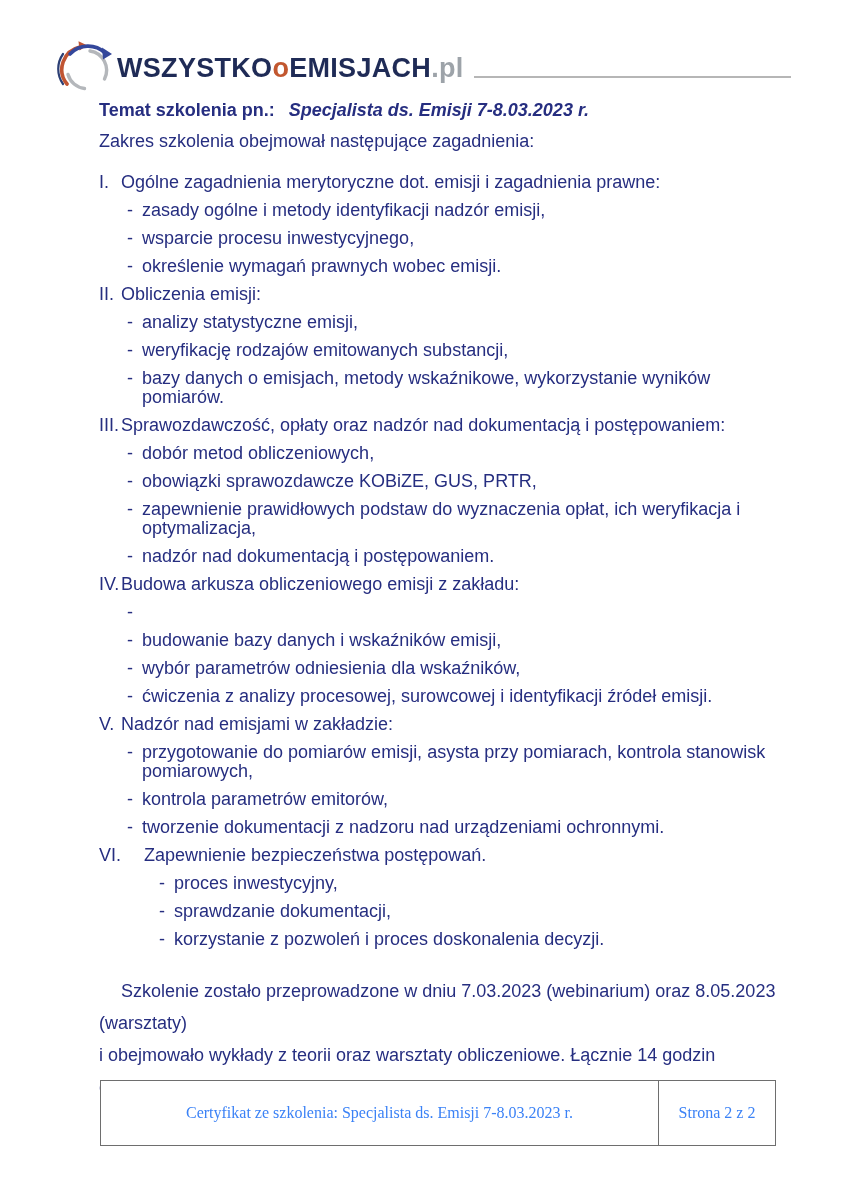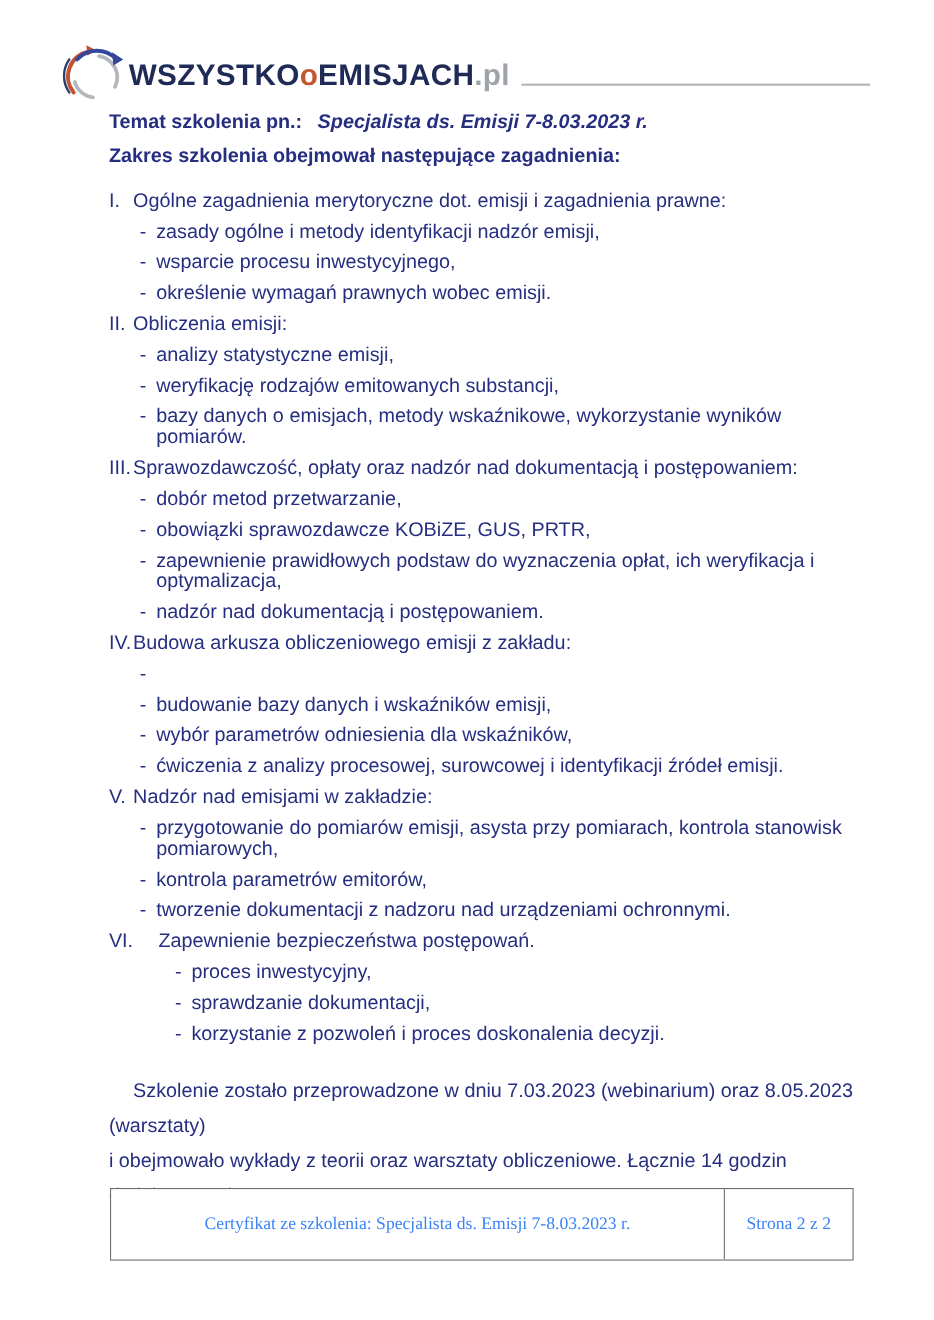--- a/index.html
+++ b/index.html
@@ -48,21 +48,21 @@
     position: absolute;
     left: 99px;
     top: 101px;
     width: 680px;
     font-size: 18px;
     line-height: 19px;
   }
   .doc-title { margin-bottom: 12px; white-space: nowrap; }
   .doc-title-label { font-weight: bold; }
   .doc-title-value { font-weight: bold; font-style: italic; margin-left: 9px; }
-  .intro { margin-bottom: 22px; font-weight: bold; }
+  .intro { margin-bottom: 22px; }
 
   .section { margin-bottom: 8px; }
   .sec-head { display: flex; margin-bottom: 9px; }
   .sec-num  { flex: 0 0 22px; }
   .sec-item { display: flex; padding-left: 28px; margin-bottom: 9px; }
   .dash     { flex: 0 0 15px; }
   .section.wide .sec-num  { flex-basis: 45px; }
   .section.wide .sec-item { padding-left: 60px; }
 
   .closing { margin-top: 26px; line-height: 32px; }
@@ -171,21 +171,21 @@
       </div>
     </div>
 
     <div class="section">
       <div class="sec-head">
         <span class="sec-num">III.</span>
         <span class="sec-title">Sprawozdawczość, opłaty oraz nadzór nad dokumentacją i postępowaniem:</span>
       </div>
       <div class="sec-item">
         <span class="dash">-</span>
-        <span>dobór metod przetwarzanie,</span>
+        <span>dobór metod obliczeniowych,</span>
       </div>
       <div class="sec-item">
         <span class="dash">-</span>
         <span>obowiązki sprawozdawcze KOBiZE, GUS, PRTR,</span>
       </div>
       <div class="sec-item">
         <span class="dash">-</span>
         <span>zapewnienie prawidłowych podstaw do wyznaczenia opłat, ich weryfikacja i optymalizacja,</span>
       </div>
       <div class="sec-item">

